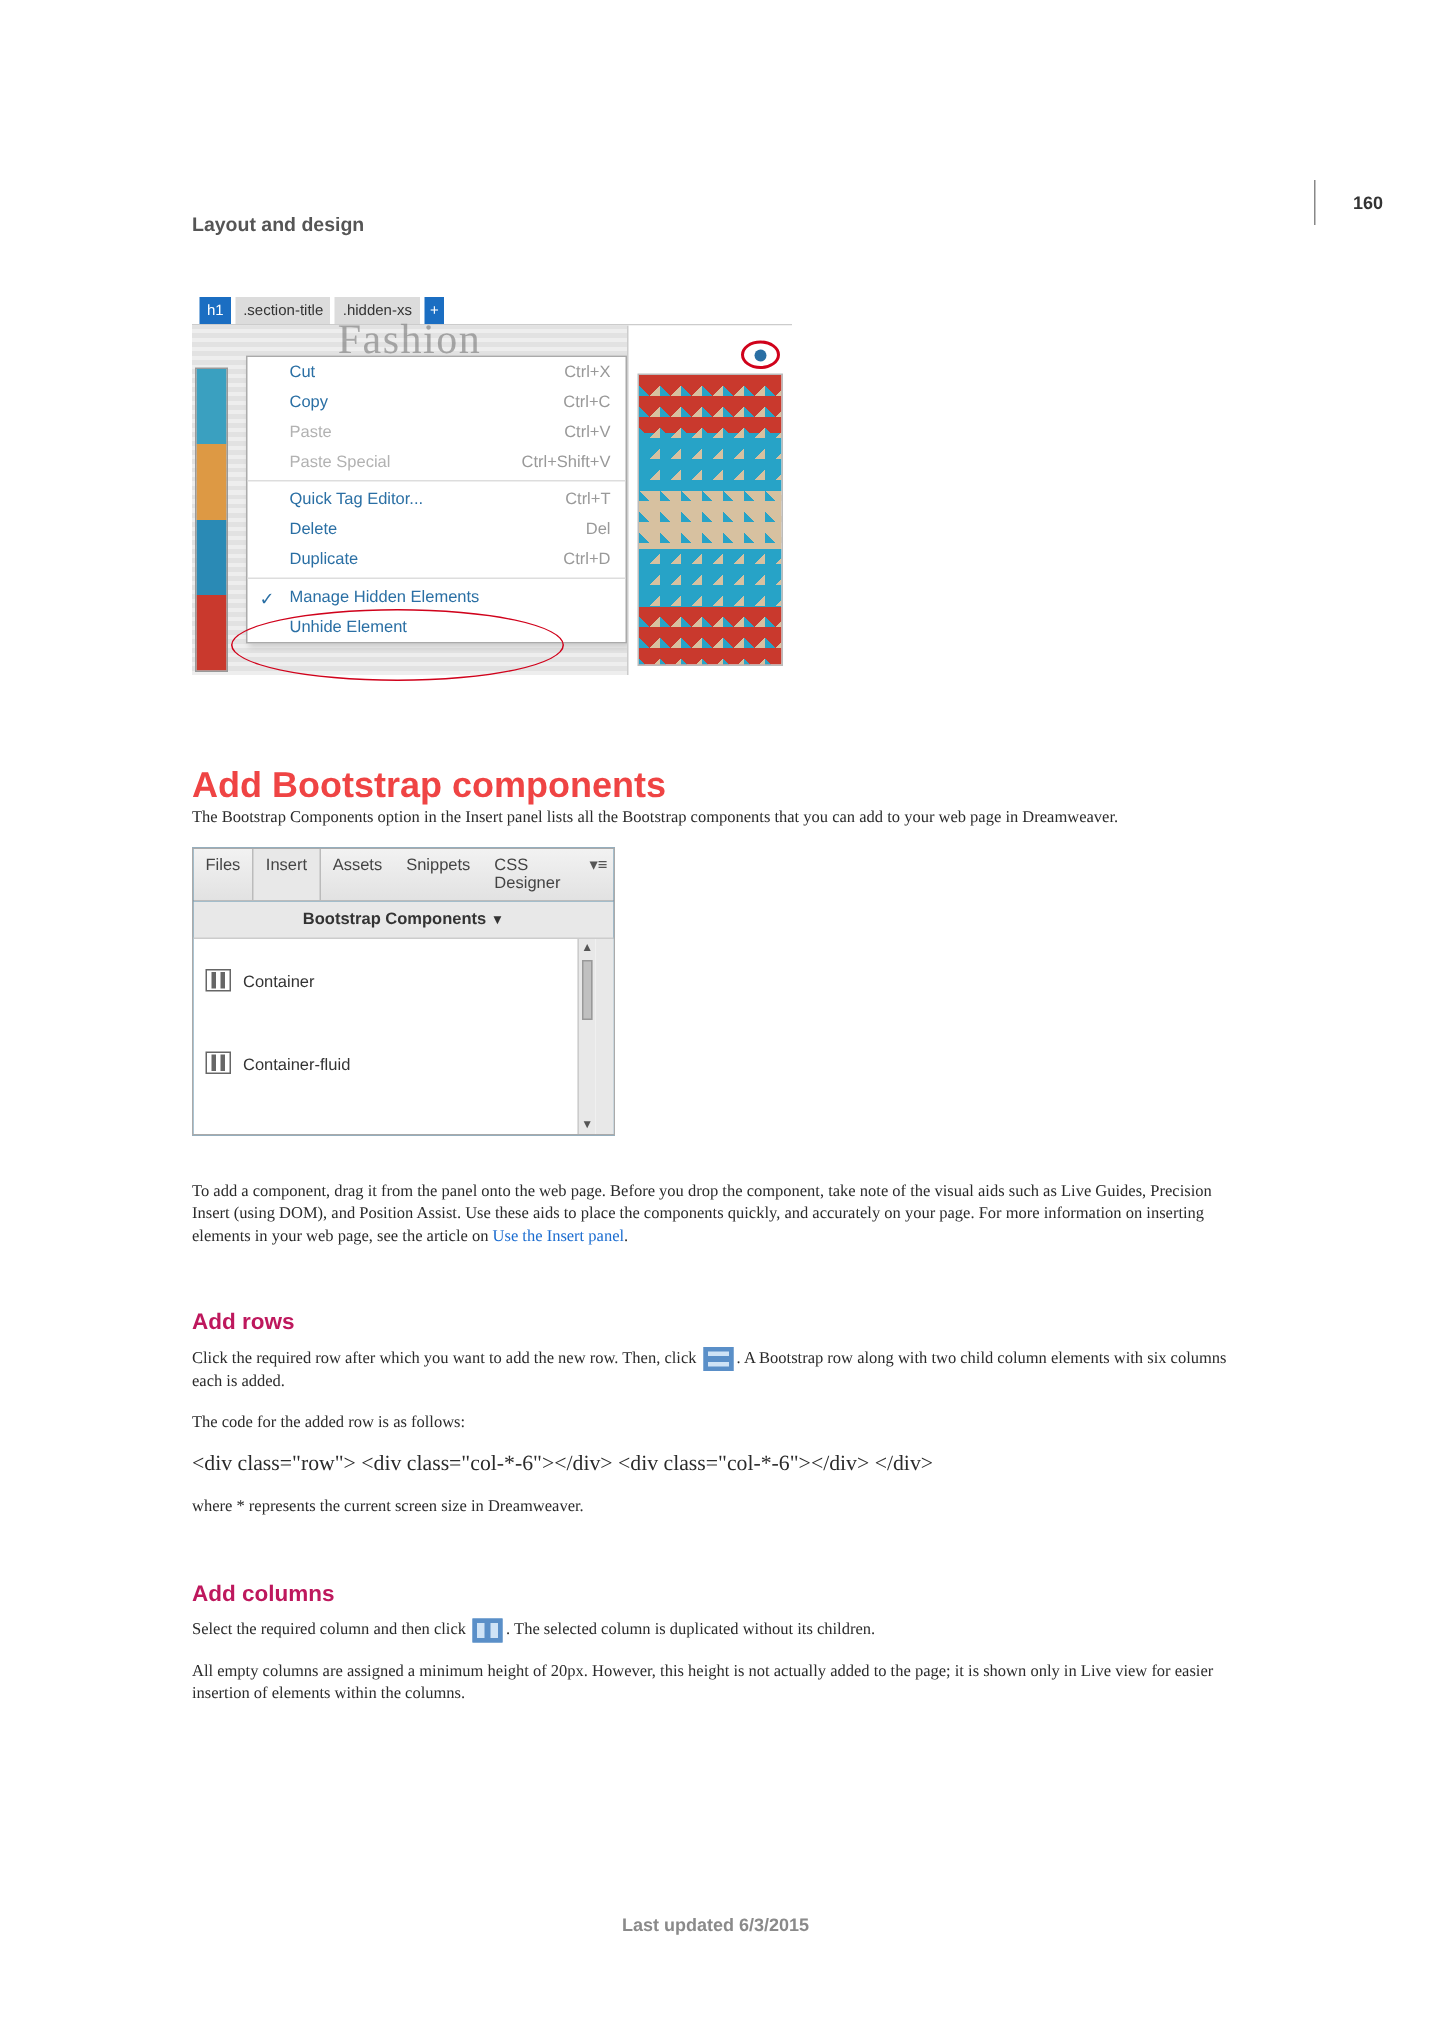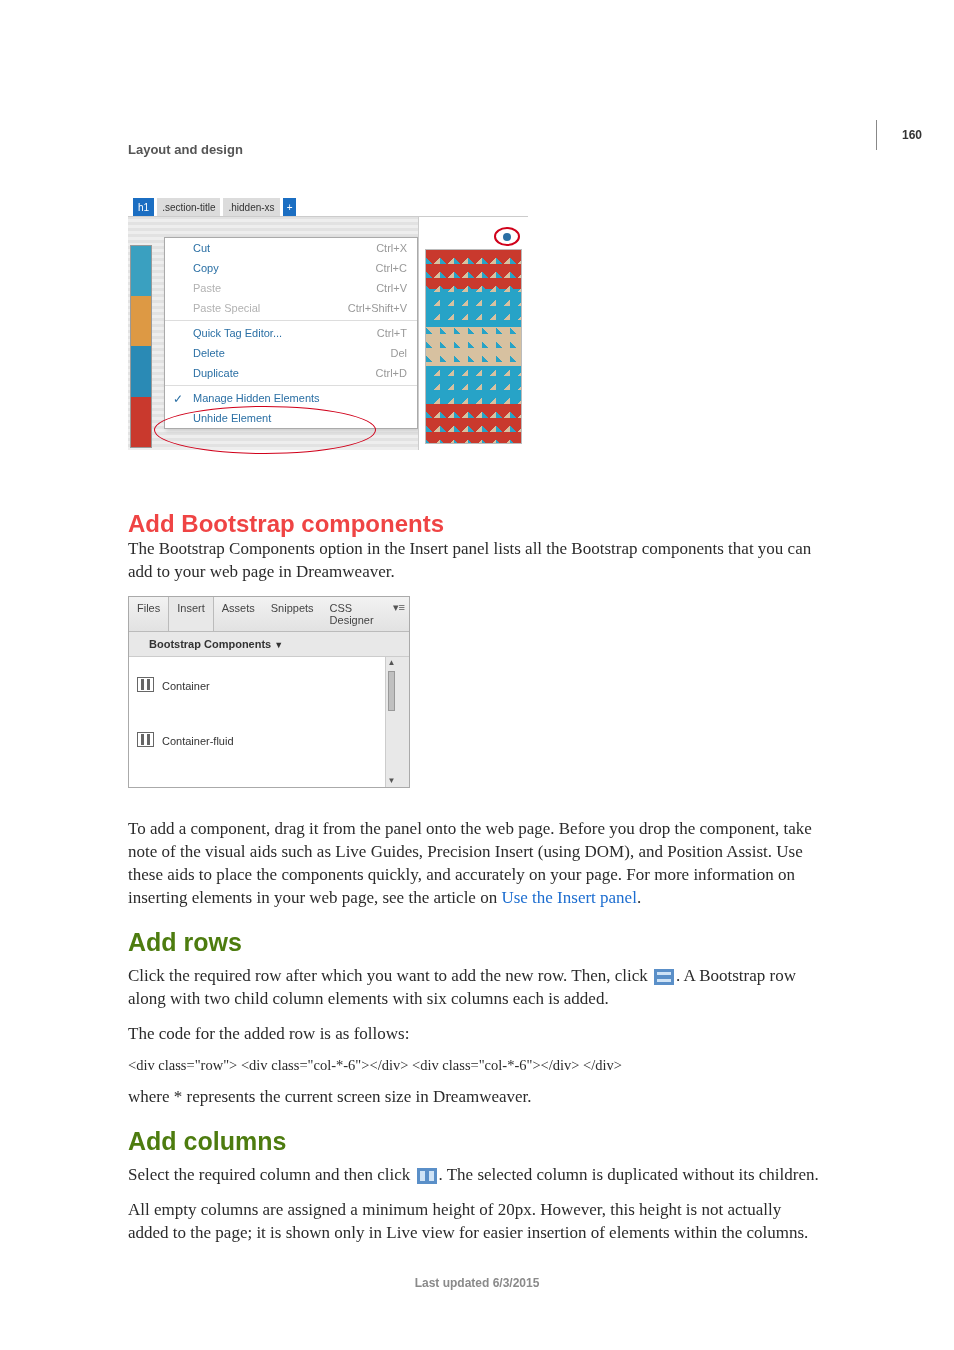--- a/index.html
+++ b/index.html
@@ -156,26 +156,26 @@
   h2.section {
     font-family: "Myriad Pro","Helvetica Neue",Arial,sans-serif;
     font-weight:800;
     font-size:24px;
     color:#ef4444;
     margin: 0 0 0 0;
   }
   h3.sub {
     font-family: "Myriad Pro","Helvetica Neue",Arial,sans-serif;
     font-weight:800;
-    font-size:25px;
-    color:#4d7c0f;
-    margin: 18px 0 8px 0;
+    font-size:15px;
+    color:#be185d;
+    margin: 42px 0 8px 0;
   }
   p.body {
-    font-size:17px;
+    font-size:11px;
     line-height:1.35;
     margin: 0 0 12px 0;
     color:#2b2b2b;
     text-align:left;
   }
   a.link { color:#1c6dd0; text-decoration:none; }
   p.code {
     font-size:14.5px;
     font-family: "Minion Pro", Georgia, serif;
     margin: 0 0 12px 0;
@@ -235,20 +235,21 @@
   .fig2 .tabs .knob {
     margin-left:auto; padding:4px;
     color:#555;
   }
   .fig2 .dropdown {
     padding:6px 20px;
     font-weight:bold;
     color:#333;
     border-bottom:1px solid #ccc;
     background:#e8e8e8;
+    text-align:center;
   }
   .fig2 .dropdown .caret { font-size:9px; }
   .fig2 .list {
     background:#fff;
     border-right:12px solid #e8e8e8;
     height: 130px;
     overflow:hidden;
     position:relative;
   }
   .fig2 .list .row {
@@ -314,20 +315,21 @@
 
     <div class="fig1">
       <div class="tagbar">
         <span class="pill">h1</span>
         <span class="pill gray">.section-title</span>
         <span class="pill gray">.hidden-xs</span>
         <span class="pill plus">+</span>
       </div>
       <div class="canvas-row">
         <div class="left-pane">
+          <div class="fashion-title">Fashion</div>
           <div class="thumbstrip"></div>
           <div class="menu">
             <div class="item">
               <span>Cut</span>
               <span class="sc">Ctrl+X</span>
             </div>
             <div class="item">
               <span>Copy</span>
               <span class="sc">Ctrl+C</span>
             </div>

